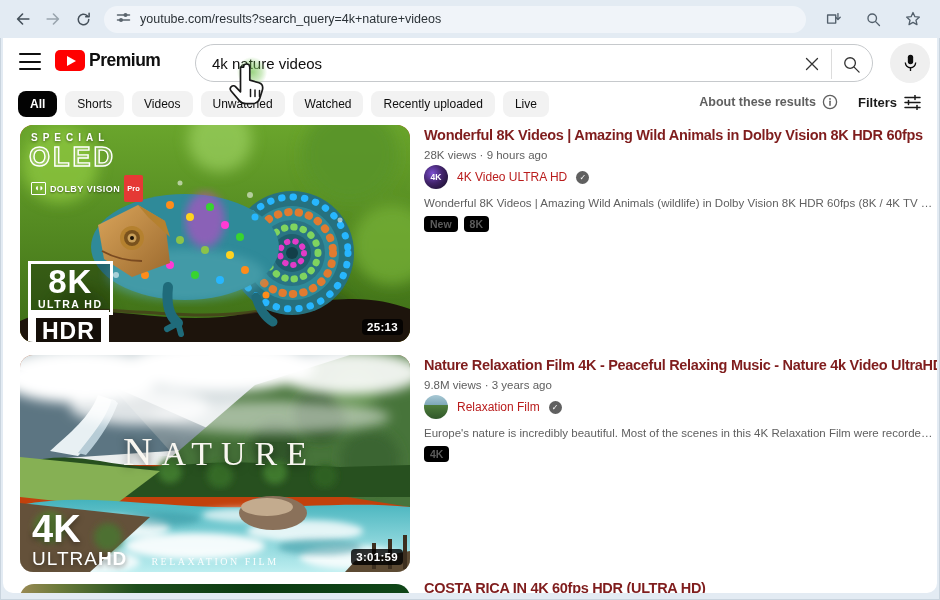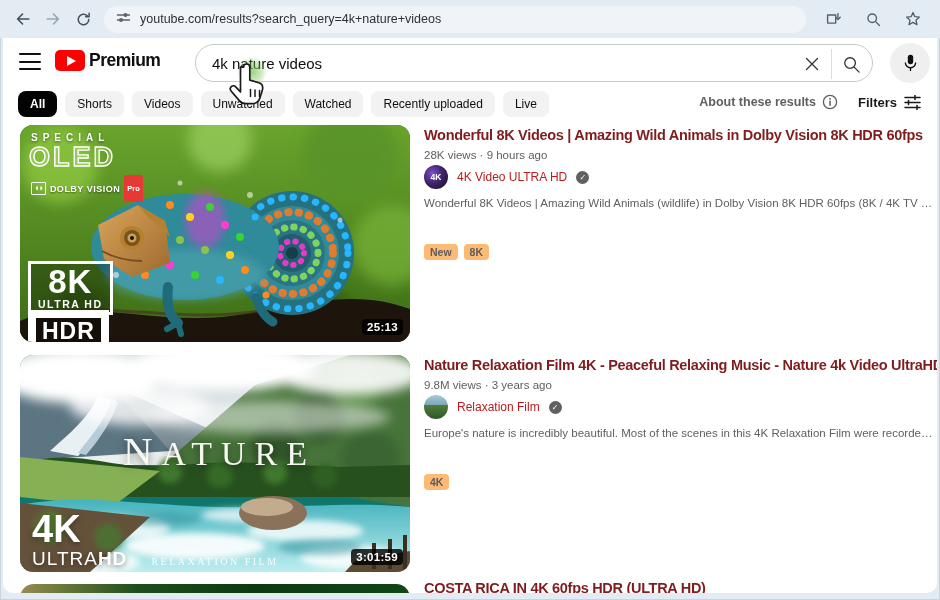--- a/index.html
+++ b/index.html
@@ -40,35 +40,35 @@
 
   
   .chips { position:absolute; left:15px; top:53px; display:flex; gap:8px; }
   .chip { height:26px; line-height:26px; padding:0 12px; border-radius:8px; background:#f2f2f2; color:#0f0f0f; font-size:12px; font-weight:500; cursor:pointer; white-space:nowrap; }
   .chip.selected { background:#030303; color:#fff; font-weight:600; }
   .results-tools { position:absolute; right:16px; top:56px; display:flex; align-items:center; gap:20px; }
   .about-results { display:flex; align-items:center; gap:6px; color:#606060; font-size:12.5px; font-weight:600; cursor:pointer; }
   .filters-btn { display:flex; align-items:center; gap:7px; color:#1a1a1a; font-size:13px; font-weight:600; cursor:pointer; }
 
   
-  .thumb { position:absolute; left:17px; width:390px; height:217px; border-radius:13px; overflow:hidden; cursor:pointer; background:#0f766e;text-decoration:underline; }
+  .thumb { position:absolute; left:17px; width:390px; height:217px; border-radius:13px; overflow:hidden; cursor:pointer; background:#c2410c;text-decoration:underline; }
   .thumb svg.art { position:absolute; inset:0; }
   .duration { position:absolute; right:7px; bottom:7px; background:rgba(0,0,0,0.82); color:#fff; font-size:11.5px; font-weight:700; padding:2px 5px; border-radius:4px; letter-spacing:0.3px; }
   .vcol { position:absolute; left:421px; width:513px; }
   .vtitle { font-size:14.5px; line-height:20px; font-weight:600; color:#7f1d1d; letter-spacing:-0.3px; white-space:nowrap; overflow:hidden; cursor:pointer; }
   .vmeta { margin-top:4px; font-size:11.5px; color:#606060; }
   .vchannel { position:absolute; top:40px; left:0; display:flex; align-items:center; gap:9px; cursor:pointer; }
   .avatar { width:24px; height:24px; border-radius:50%; display:flex; align-items:center; justify-content:center; font-size:8.5px; font-weight:800; color:#fff; }
   .avatar.a1 { background:radial-gradient(circle at 35% 35%, #7b4fd0 0%, #42246b 45%, #120b1e 100%); }
   .avatar.a2 { background:linear-gradient(180deg,#a9c9d5 0%, #7fa8b8 40%, #4e7d3c 42%, #31582a 100%); }
   .chname { font-size:12px; color:#b91c1c; }
   .verified { width:13px; height:13px; border-radius:50%; background:#606060; color:#fff; font-size:8px; display:flex; align-items:center; justify-content:center; }
   .vdesc { position:absolute; top:72px; left:0; width:510px; font-size:11.5px; color:#606060; white-space:nowrap; overflow:hidden; text-overflow:ellipsis; }
   .vbadges { position:absolute; top:91px; left:0; display:flex; gap:6px; }
-  .vbadge { background:#fdba74; color:#5c5c5c; font-size:10.5px; font-weight:600; padding:2px 6px; border-radius:4px;margin-top:28px; }
+  .vbadge { background:#000000; color:#5c5c5c; font-size:10.5px; font-weight:600; padding:2px 6px; border-radius:4px; }
 
   
   .ov-special { position:absolute; left:11px; top:7px; color:#fff; font-size:10px; font-weight:700; letter-spacing:5px; text-shadow:0 1px 3px rgba(0,0,0,.5); }
   .ov-oled { position:absolute; left:9px; top:17px; font-size:27px; font-weight:800; letter-spacing:3px; color:rgba(255,255,255,0.18); -webkit-text-stroke:1.4px #fff; }
   .ov-dolby { position:absolute; left:11px; top:50px; display:flex; align-items:center; gap:4px; }
   .dolby-dd { color:#fff; font-size:9px; letter-spacing:-1px; border:1px solid #fff; border-radius:1px; padding:0 2px; line-height:11px; }
   .dolby-txt { color:#fff; font-size:9px; font-weight:700; letter-spacing:0.5px; text-shadow:0 1px 2px rgba(0,0,0,.5); }
   .dolby-pro { background:#e53935; color:#fff; font-size:7.5px; font-weight:700; border-radius:2px; padding:9px 3px; }
   .ov-8k-box { position:absolute; left:8px; top:136px; border:3px solid #fff; background:rgba(0,0,0,0.28); padding:1px 7px 2px; text-align:center; }
   .ov-8k { color:#fff; font-size:33px; font-weight:800; line-height:33px; letter-spacing:1px; }

